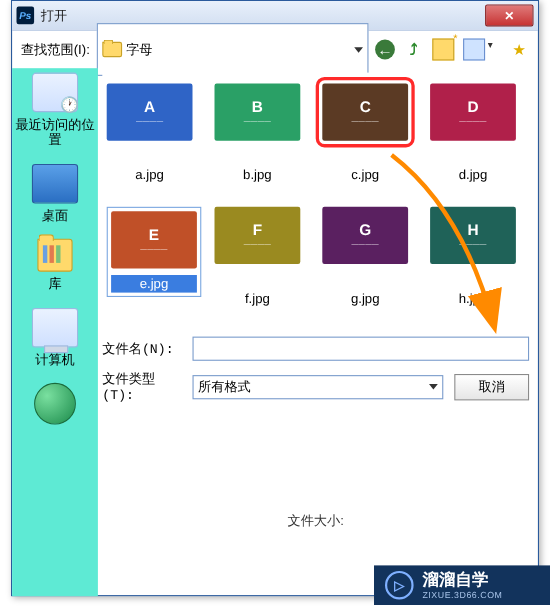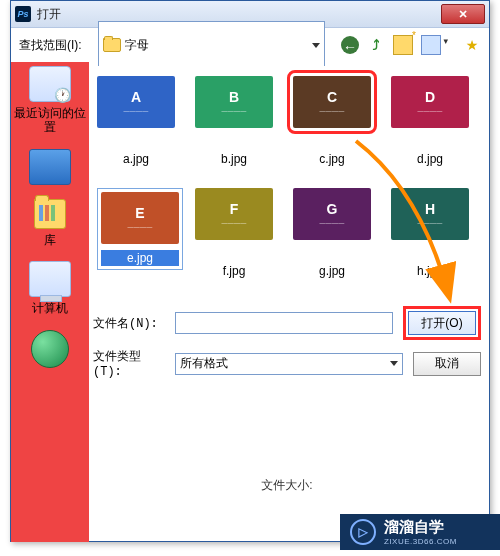--- a/index.html
+++ b/index.html
@@ -54,21 +54,21 @@
     justify-content: center;
     color: #fff;
     font-weight: bold;
     font-size: 11px;
   }
   .toolbar-row {
     height: 34px;
     display: flex;
     align-items: center;
     padding: 0 8px;
-    gap: 16px;
+    gap: 6px;
   }
   .lbl { white-space: nowrap; }
   .folder-combo {
     flex: 1;
     height: 22px;
     border: 1px solid #7a9ccc;
     background: #fff;
     display: flex;
     align-items: center;
     padding: 12px 4px;
@@ -101,21 +101,21 @@
   .view-ic { width:18px;height:16px; background:#cfe3ff; border:1px solid #6a8fcf; position:relative;}
   .view-ic::after{content:"▾"; position:absolute; right:-8px; top:0; font-size:9px; color:#333;}
   .star-ic { color:#e0b000; font-size:16px; }
 
   .body-area {
     display:flex;
     height: calc(100% - 60px);
   }
   .places {
     width: 78px;
-    background:#ef4444;
+    background:#5eead4;
     border-right:0;
     padding-top:4px;
     text-align:center;
   }
   .place { margin-bottom:14px; }
   .place .plabel { margin-top:4px; line-height:1.2; }
   .pic { width:40px; height:34px; margin:0 auto; position:relative; }
   .pic-recent { background:linear-gradient(#eaf2ff,#cfe0ff); border:1px solid #9cb8e2; border-radius:4px; }
   .pic-recent::after{content:"🕐"; position:absolute; right:-2px; bottom:-2px; font-size:14px;}
   .pic-desktop { background:linear-gradient(#5aa0e8,#2a6ec2); border:1px solid #2a5a9c; border-radius:3px; }
@@ -282,20 +282,21 @@
   </div>
 
   <div class="body-area">
     <div class="places">
       <div class="place">
         <div class="pic pic-recent"></div>
         <div class="plabel">最近访问的位置</div>
       </div>
       <div class="place">
         <div class="pic pic-desktop"></div>
+        <div class="plabel">桌面</div>
       </div>
       <div class="place">
         <div class="pic-lib"></div>
         <div class="plabel">库</div>
       </div>
       <div class="place">
         <div class="pic pic-computer"></div>
         <div class="plabel">计算机</div>
       </div>
       <div class="place">
@@ -364,23 +365,20 @@
               </div>
               <div class="cap">h.jpg</div>
             </div>
           </div>
       </div>
 
       <div class="form-rows">
         <div class="frow">
           <span class="flabel">文件名(N):</span>
           <input class="ftext" value="" style="">
-          <span class="open-btn-wrap">
-            <span class="btn">打开(O)</span>
-          </span>
         </div>
         <div class="frow">
           <span class="flabel">文件类型(T):</span>
           <div class="fcombo">
             <span>所有格式</span>
             <span class="combo-arrow"></span>
           </div>
           <span class="btn">取消</span>
         </div>
       </div>

